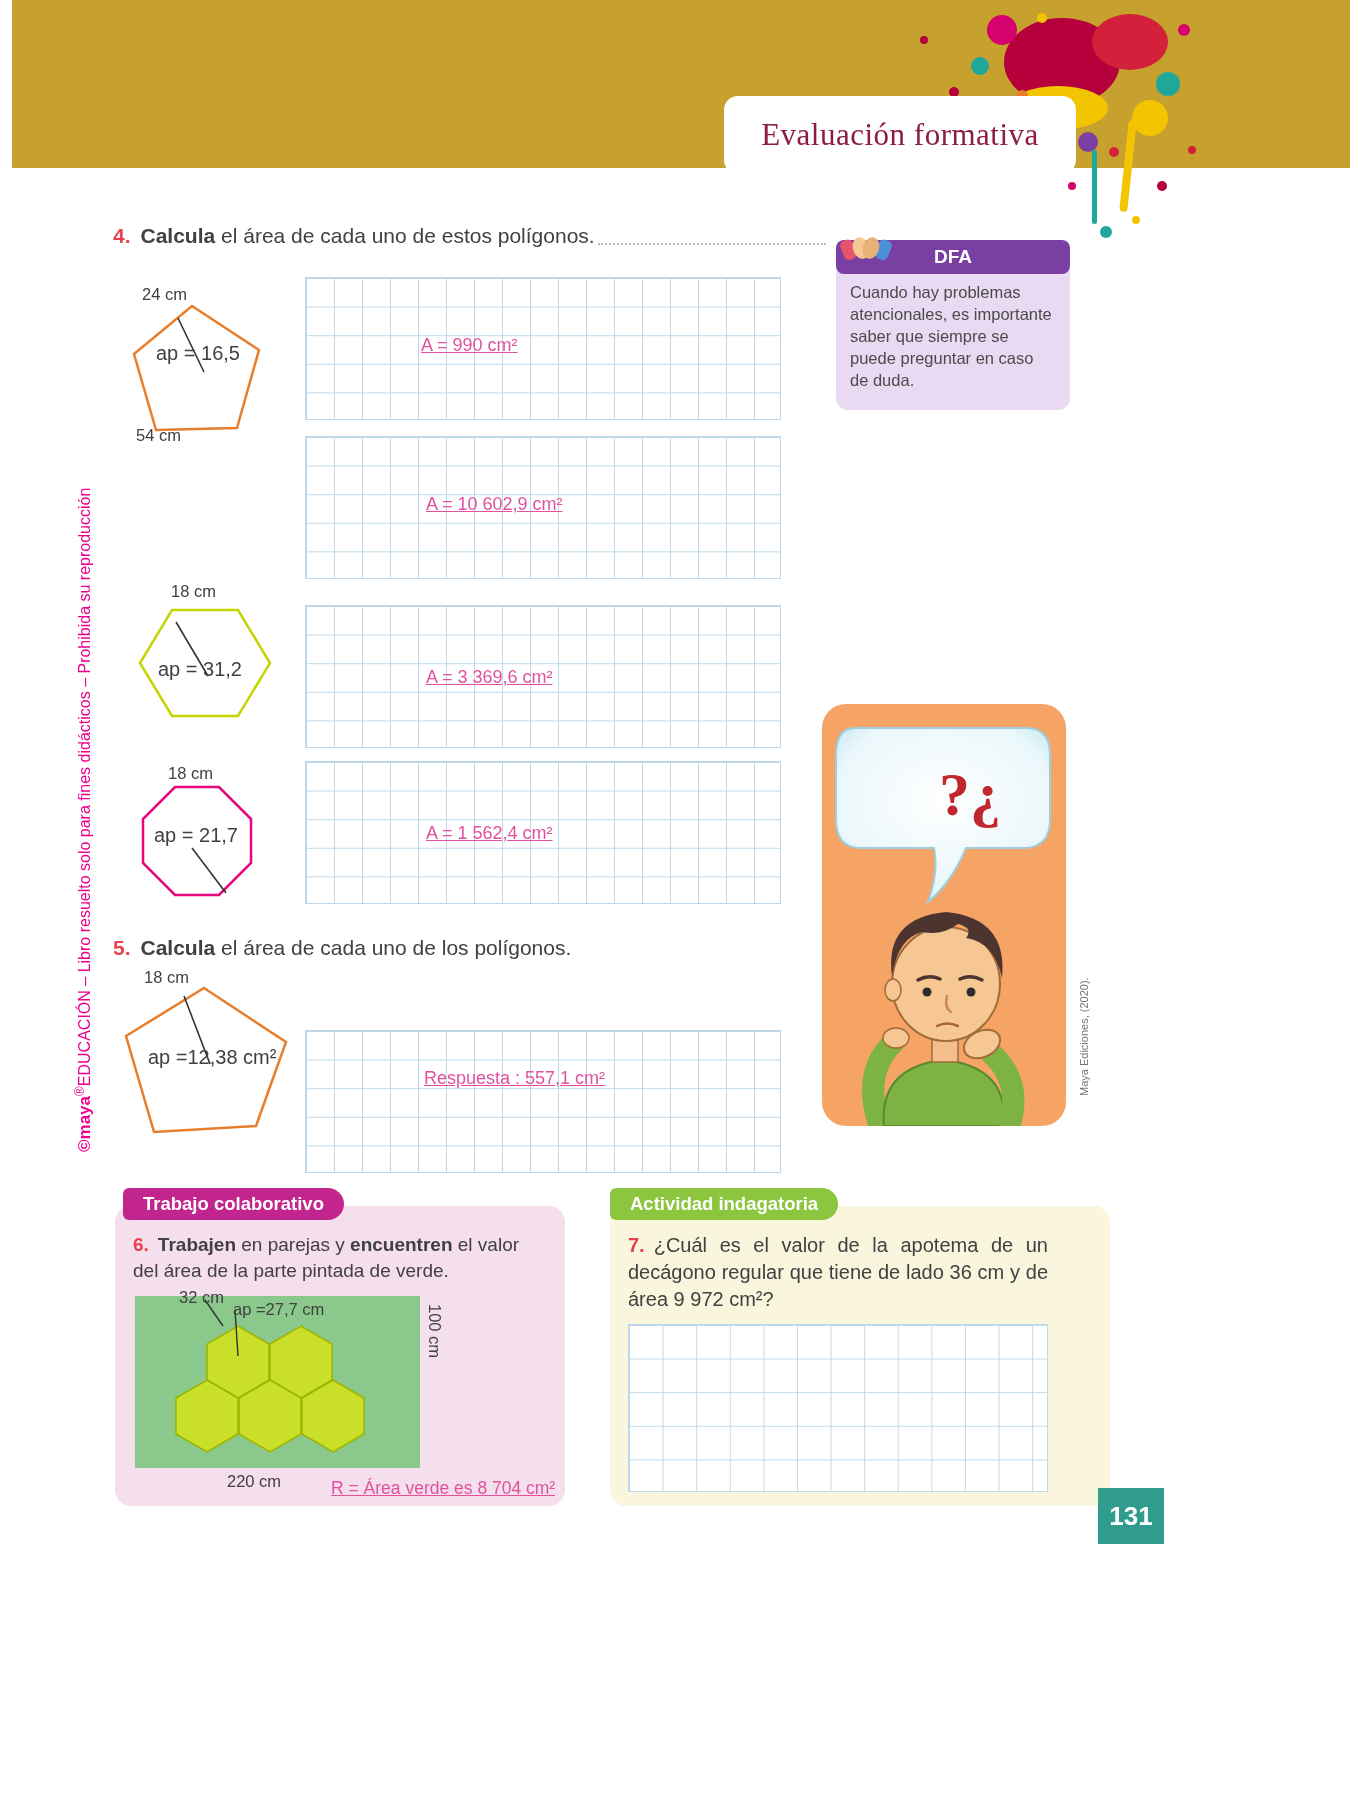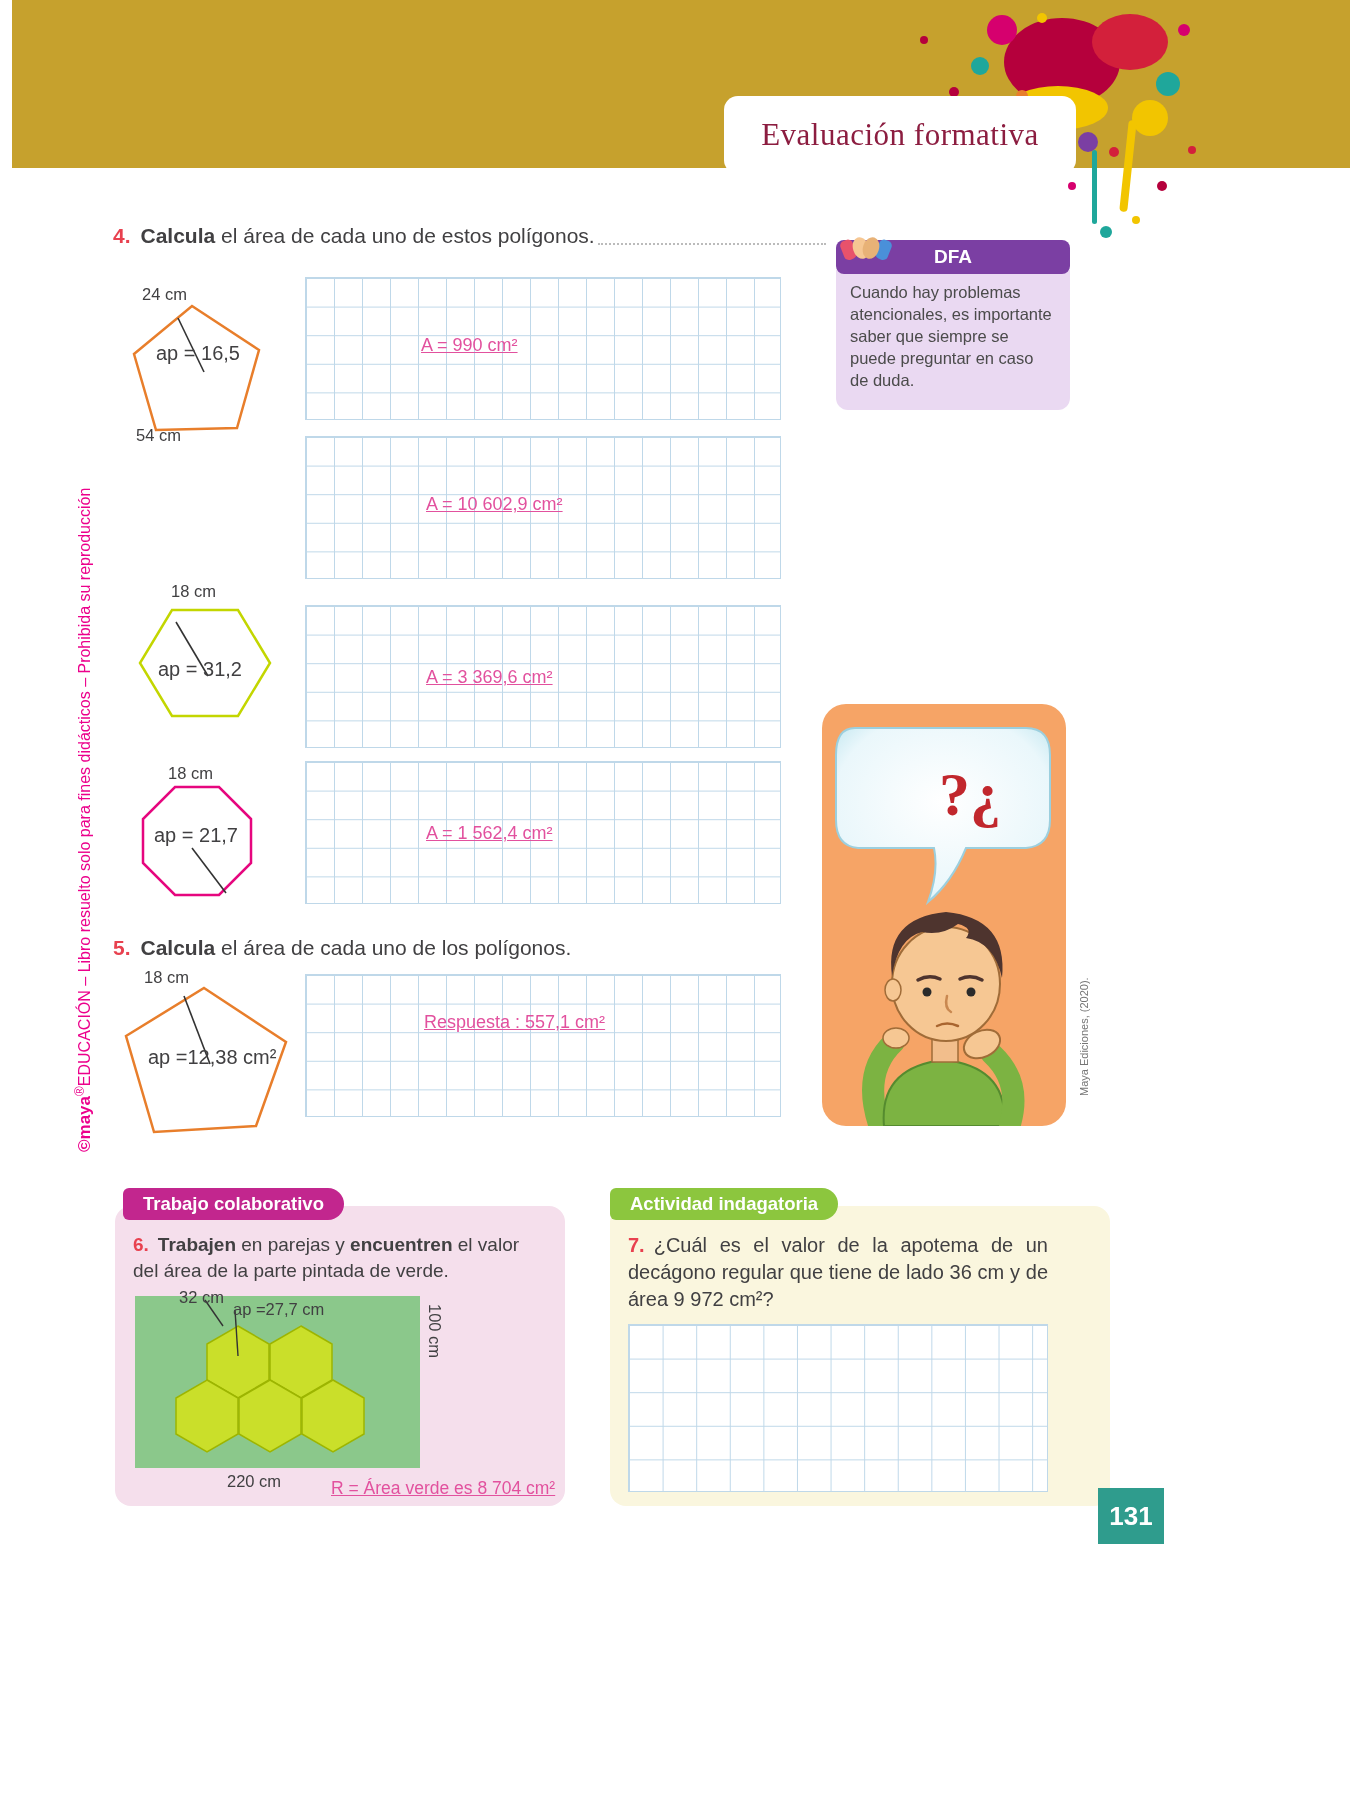--- a/index.html
+++ b/index.html
@@ -208,21 +208,21 @@
     <span class="ex-num">5.</span><b>Calcula</b><span> el área de cada uno de los polígonos.</span>
   </div>
   <span class="side-label" style="left:144px; top:968px;">18 cm</span>
   <div class="shape" style="left:122px; top:982px; width:168px; height:152px;">
     <svg width="168" height="152" viewBox="0 0 168 152">
       <polygon points="82,6 164,60 134,144 32,150 4,54" fill="#ffffff" stroke="#E87E2B" stroke-width="2.5"></polygon>
       <line x1="62" y1="14" x2="88" y2="82" stroke="#333333" stroke-width="1.6"></line>
     </svg>
     <span class="ap-label" style="left:26px; top:64px;">ap =12,38 cm²</span>
   </div>
-  <div class="grid" style="left:305px; top:974px;text-align:center;">
+  <div class="grid" style="left:305px; top:1030px;text-align:center;">
     <span class="answer" style="left:118px; top:37px;">Respuesta : 557,1 cm²</span>
   </div>
 
   <div class="tab tab-trabajo">Trabajo colaborativo</div>
   <div class="panel panel-trabajo">
     <div class="p-text" style="left:18px; top:26px; width:414px;">
       <span class="p-num">6.</span><b>Trabajen</b><span> en parejas y </span><b>encuentren</b><span> el valor del área de la parte pintada de verde.</span>
     </div>
     <svg class="figure-green" width="285" height="172" viewBox="0 0 285 172">
       <rect x="0" y="0" width="285" height="172" fill="#8BC88B"></rect>

